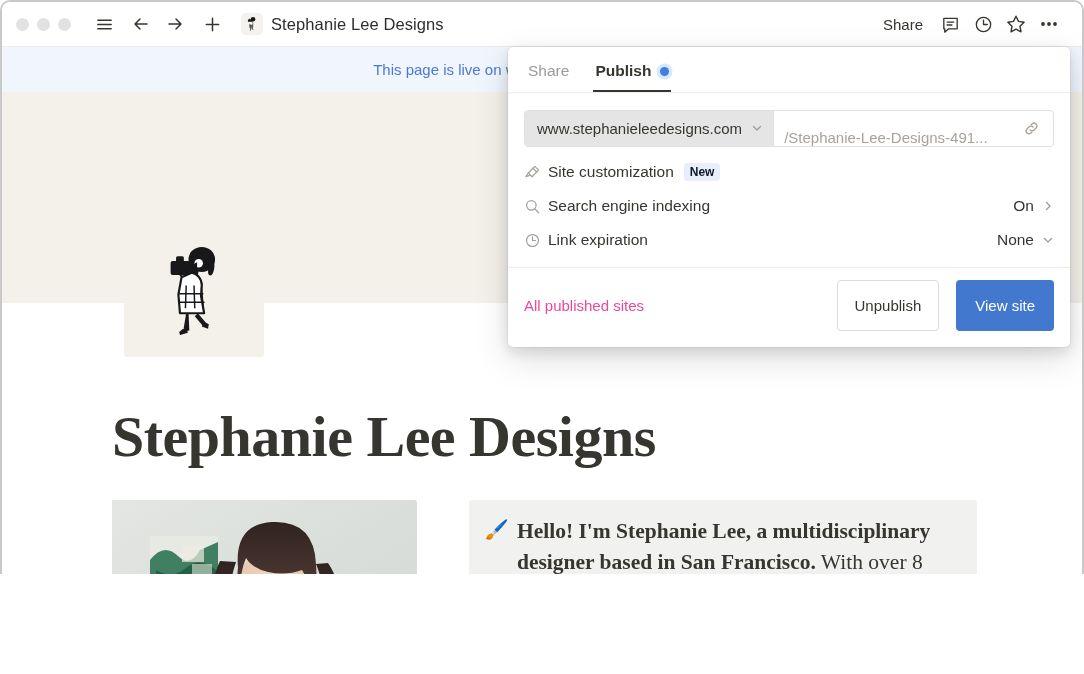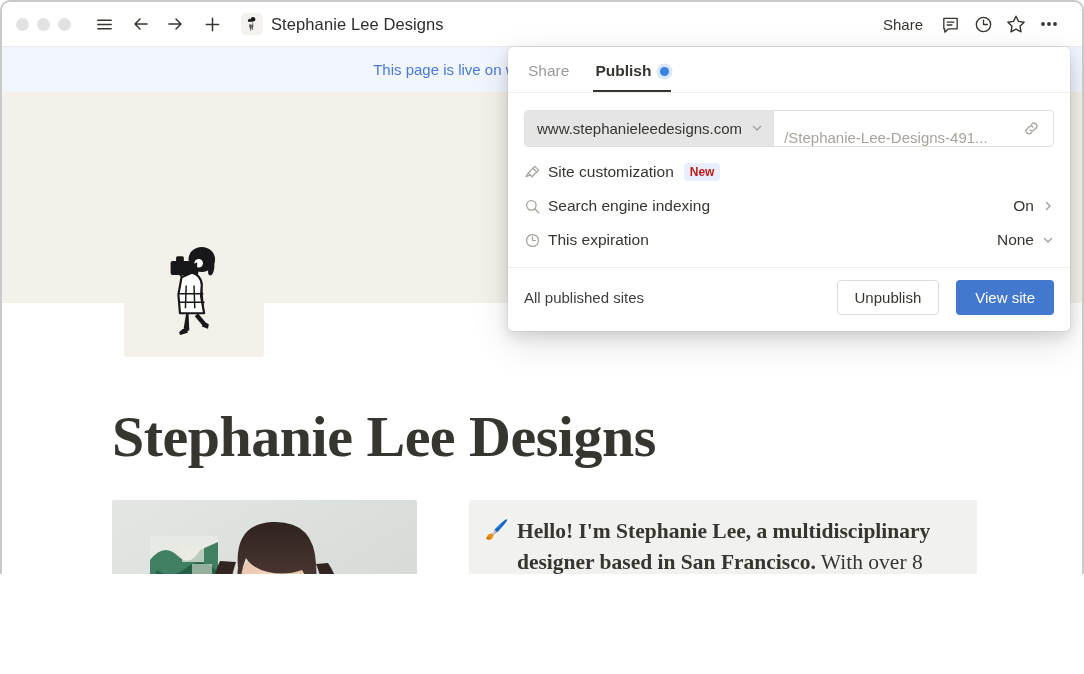--- a/index.html
+++ b/index.html
@@ -308,21 +308,21 @@
   }
   .pop-row .rowlabel {
     font-size: 15.5px;
     color: #37352f;
     white-space: nowrap;
   }
   #new-badge {
     margin-left: 10px;
     font-size: 12px;
     font-weight: 600;
-    color: #b91c1c;
+    color: #0f172a;
     background: #e8eefb;
     border-radius: 3px;
     padding: 2px 6px;
     line-height: 1.2;
   }
   .rowright {
     margin-left: auto;
     display: flex;
     align-items: center;
     gap: 8px;
@@ -333,35 +333,35 @@
 
   #pop-footer {
     display: flex;
     align-items: center;
     padding: 12px 16px 16px 16px;
     border-top: 1px solid #eeeeec;
     margin-top: 6px;
   }
   #all-sites {
     font-size: 15px;
-    color: #404040;
+    color: #ec4899;
     white-space: nowrap;
   }
   #pop-footer-btns {
     margin-left: auto;
     display: flex;
     gap: 10px;
   }
   #unpublish-btn {
     font-size: 15px;
     color: #37352f;
     background: #ffffff;
     border: 1px solid #dedcd7;
     border-radius: 4px;
-    padding: 8px 17px;
+    padding: 16px 17px;
     white-space: nowrap;
     cursor: default;
   }
   #viewsite-btn {
     font-size: 15px;
     color: #ffffff;
     background: #4278cd;
     border: none;
     border-radius: 4px;
     padding: 9px 19px;
@@ -627,21 +627,21 @@
         </span>
       </div>
 
       <div class="pop-row">
         <span class="rowicon">
           <svg width="17" height="17" viewBox="0 0 18 18" fill="none" stroke="#a5a29b" stroke-width="1.3" stroke-linecap="round" stroke-linejoin="round">
             <circle cx="9" cy="9" r="6.3"></circle>
             <path d="M9 5.2V9h3.2"></path>
           </svg>
         </span>
-        <span class="rowlabel">This expiration</span>
+        <span class="rowlabel">Link expiration</span>
         <span class="rowright">
           <span>None</span>
           <span class="chev">
             <svg width="12" height="12" viewBox="0 0 12 12" fill="none" stroke="#a09d97" stroke-width="1.3" stroke-linecap="round" stroke-linejoin="round">
               <path d="M2.5 4.5L6 8l3.5-3.5"></path>
             </svg>
           </span>
         </span>
       </div>
     </div>

